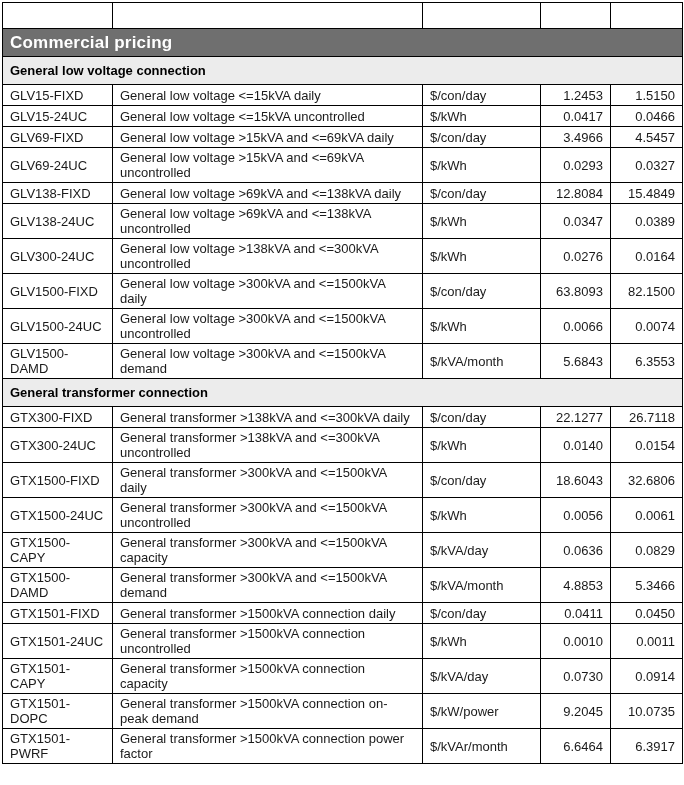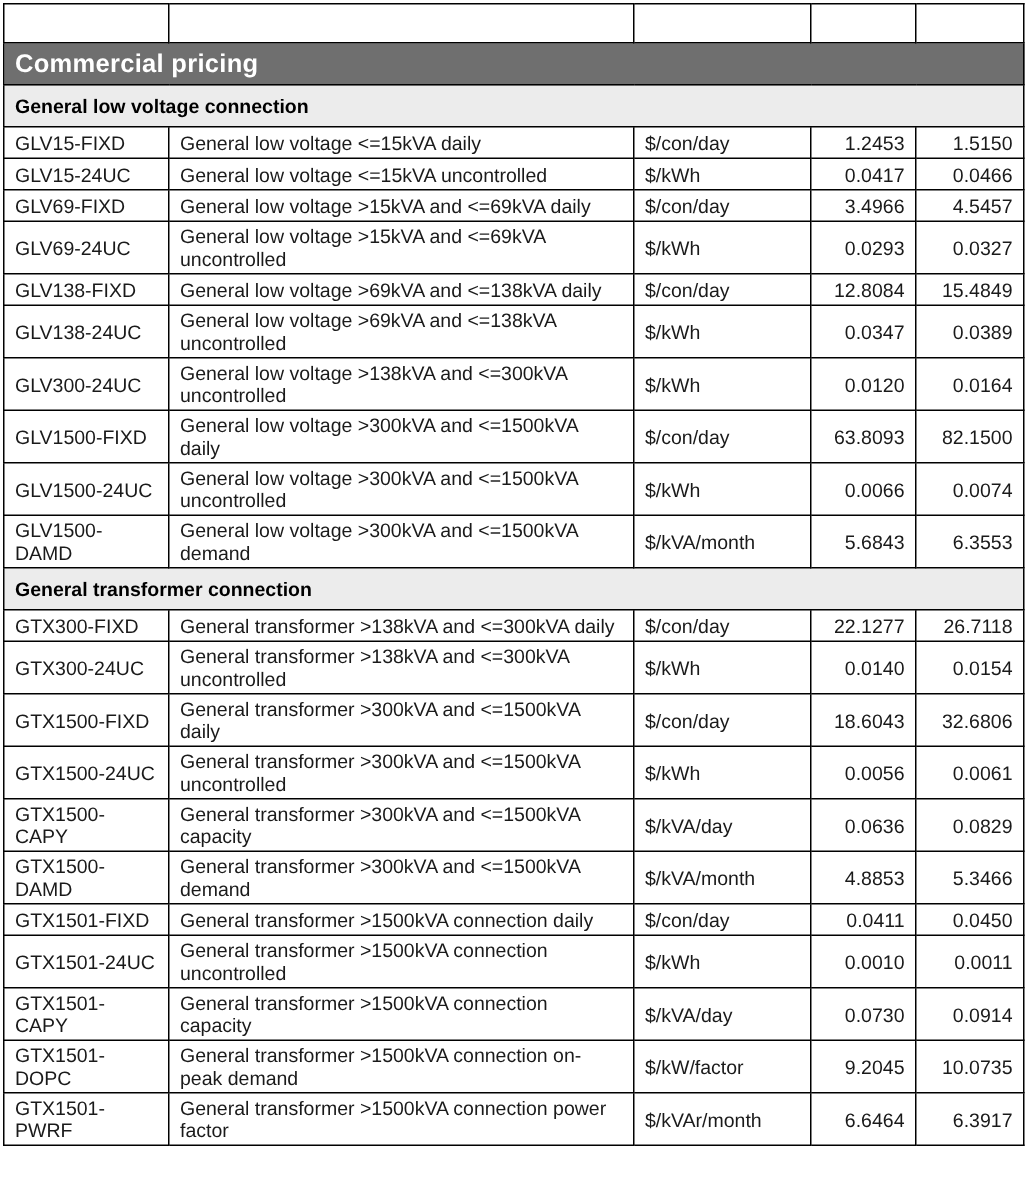--- a/index.html
+++ b/index.html
@@ -116,21 +116,21 @@
           <td>GLV138-24UC</td>
           <td>General low voltage &gt;69kVA and &lt;=138kVA uncontrolled</td>
           <td>$/kWh</td>
           <td class="num">0.0347</td>
           <td class="num">0.0389</td>
         </tr>
         <tr class="price-row">
           <td>GLV300-24UC</td>
           <td>General low voltage &gt;138kVA and &lt;=300kVA uncontrolled</td>
           <td>$/kWh</td>
-          <td class="num">0.0120</td>
+          <td class="num">0.0276</td>
           <td class="num">0.0164</td>
         </tr>
         <tr class="price-row">
           <td>GLV1500-FIXD</td>
           <td>General low voltage &gt;300kVA and &lt;=1500kVA daily</td>
           <td>$/con/day</td>
           <td class="num">63.8093</td>
           <td class="num">82.1500</td>
         </tr>
         <tr class="price-row">
@@ -209,21 +209,21 @@
         <tr class="price-row">
           <td>GTX1501-CAPY</td>
           <td>General transformer &gt;1500kVA connection capacity</td>
           <td>$/kVA/day</td>
           <td class="num">0.0730</td>
           <td class="num">0.0914</td>
         </tr>
         <tr class="price-row">
           <td>GTX1501-DOPC</td>
           <td>General transformer &gt;1500kVA connection on-peak demand</td>
-          <td>$/kW/factor</td>
+          <td>$/kW/power</td>
           <td class="num">9.2045</td>
           <td class="num">10.0735</td>
         </tr>
         <tr class="price-row">
           <td>GTX1501-PWRF</td>
           <td>General transformer &gt;1500kVA connection power factor</td>
           <td>$/kVAr/month</td>
           <td class="num">6.6464</td>
           <td class="num">6.3917</td>
         </tr>

